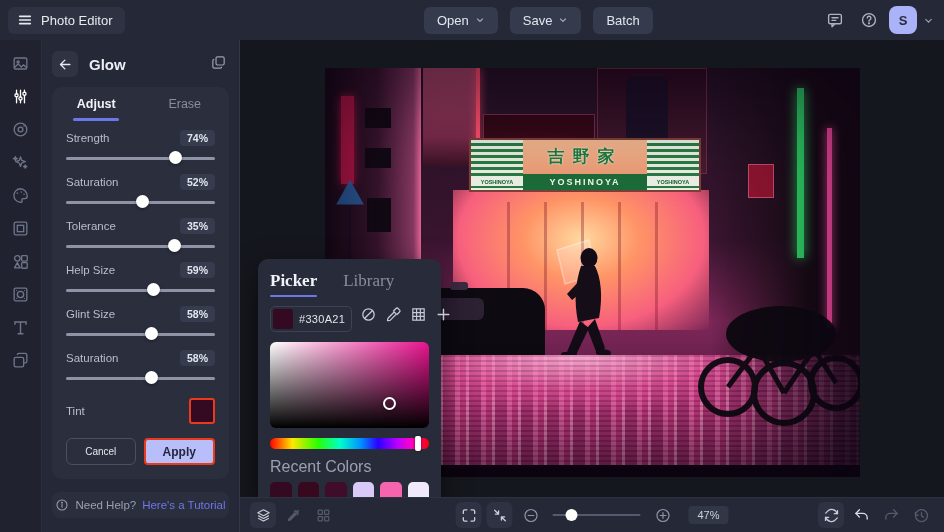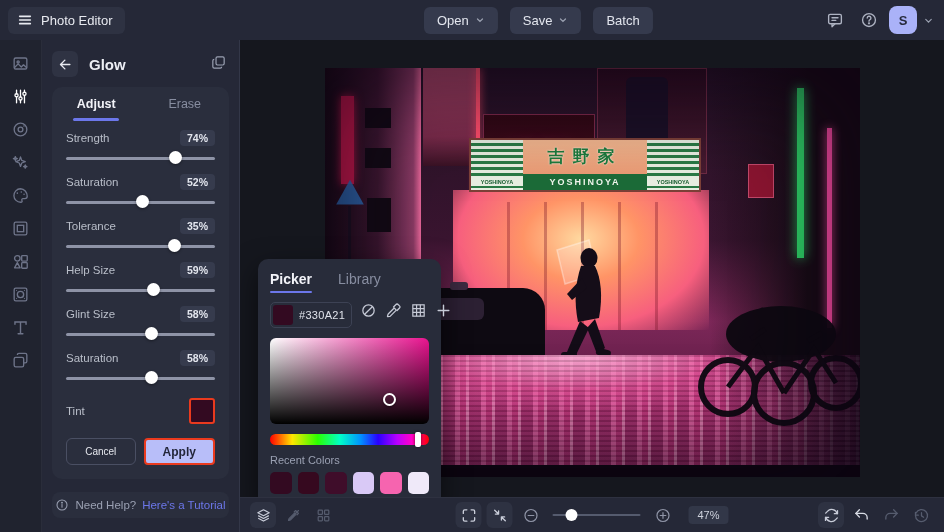--- a/index.html
+++ b/index.html
@@ -91,36 +91,36 @@
       linear-gradient(270deg,rgba(18,8,24,.8) 0%,rgba(18,8,24,0) 28%),
       radial-gradient(ellipse 55% 60% at 47% 0%,rgba(255,175,215,.95) 0%,rgba(255,95,170,.5) 48%,rgba(255,95,170,0) 78%),
       repeating-linear-gradient(90deg,rgba(255,150,210,.35) 0 5px,rgba(150,30,100,.28) 5px 11px,rgba(255,205,235,.42) 11px 14px,rgba(90,18,70,.32) 14px 26px),
       linear-gradient(180deg,#aa2f6e 0%,#d63c85 38%,#8e2458 100%); }
   .ph-street::after { content:""; position:absolute; inset:0; background:repeating-linear-gradient(180deg,rgba(0,0,0,.14) 0 2px,rgba(255,255,255,.04) 2px 5px); }
   .ph-street-dark { position:absolute; left:0; bottom:0; width:100%; height:12px; background:#0c0810; }
 
   
   .picker { position:absolute; left:18px; top:219px; width:183px; background:#282c3a; border-radius:10px; box-shadow:0 10px 28px rgba(0,0,0,.55); padding:9px 12px 12px 12px; z-index:20; }
   .picker-tabs { display:flex; gap:26px; margin-bottom:9px; }
-  .ptab { background:none; border:none; font-family:Liberation Sans, sans-serif; font-size:14px; color:#878da0; padding:3px 0 6px 0; position:relative; cursor:pointer; }
+  .ptab { background:none; border:none; font-family:Liberation Serif, serif; font-size:17px; color:#878da0; padding:3px 0 6px 0; position:relative; cursor:pointer; }
   .ptab.active { color:#f2f3f8; font-weight:bold; }
   .ptab.active::after { content:""; position:absolute; left:0; bottom:0; width:100%; height:2.5px; border-radius:2px; background:#6c77ea; }
   .hex-row { display:flex; align-items:flex-start; margin-bottom:10px; }
   .hex-box { display:flex; align-items:center; gap:6px; border:1px solid #3d4254; border-radius:5px; padding:2px 6px 2px 2px; height:26px; }
   .hex-swatch { width:20px; height:20px; border-radius:3px; }
   .hex-val { font-size:11px; color:#dfe2ea; letter-spacing:.3px; }
   .pk-icons { display:flex; gap:8px; margin-left:8px; color:#c6cad6; }
   .pk-iconbtn { background:none; border:none; color:#c6cad6; width:17px; height:17px; padding:0; cursor:pointer; }
   .grad { position:relative; width:100%; height:86px; border-radius:6px; margin-bottom:10px;
     background:linear-gradient(to top,#000,rgba(0,0,0,0)),linear-gradient(to right,#fff,#e9138f); cursor:crosshair; }
   .grad-cursor { position:absolute; left:71%; top:64%; width:13px; height:13px; border:2.5px solid #fff; border-radius:50%; box-shadow:0 1px 3px rgba(0,0,0,.5); }
   .hue { position:relative; width:100%; height:11px; border-radius:6px; margin-bottom:9px;
     background:linear-gradient(90deg,#ff0000 0%,#ffe600 14%,#2aff00 30%,#00ffc8 44%,#0092ff 57%,#2a00ff 68%,#b800ff 80%,#ff00c8 89%,#ff0000 100%); cursor:pointer; }
   .hue-cursor { position:absolute; left:91%; top:-2px; width:6px; height:15px; background:#fff; border-radius:2px; box-shadow:0 0 3px rgba(0,0,0,.6); }
-  .recent-label { font-size:11px; color:#9aa0b2; margin-bottom:6px; }
+  .recent-label { font-size:16px; color:#9aa0b2; margin-bottom:6px; }
   .swatches { display:flex; gap:6px; }
   .swatch { width:22px; height:22px; border-radius:5px; border:none; cursor:pointer; }
 
   
   .bottombar { position:absolute; left:240px; top:497px; width:704px; height:35px; background:#252837; border-top:1px solid #2e3140; display:flex; align-items:center; z-index:30; }
   .bb-group { display:flex; align-items:center; gap:4px; }
   .bb-left { margin-left:10px; }
   .bb-center { position:absolute; left:50%; transform:translateX(-50%); display:flex; align-items:center; gap:5px; }
   .bb-right { position:absolute; right:10px; display:flex; align-items:center; gap:4px; }
   .bb-btn { width:26px; height:26px; border-radius:6px; background:none; border:none; color:#8f94a6; display:flex; align-items:center; justify-content:center; cursor:pointer; }

